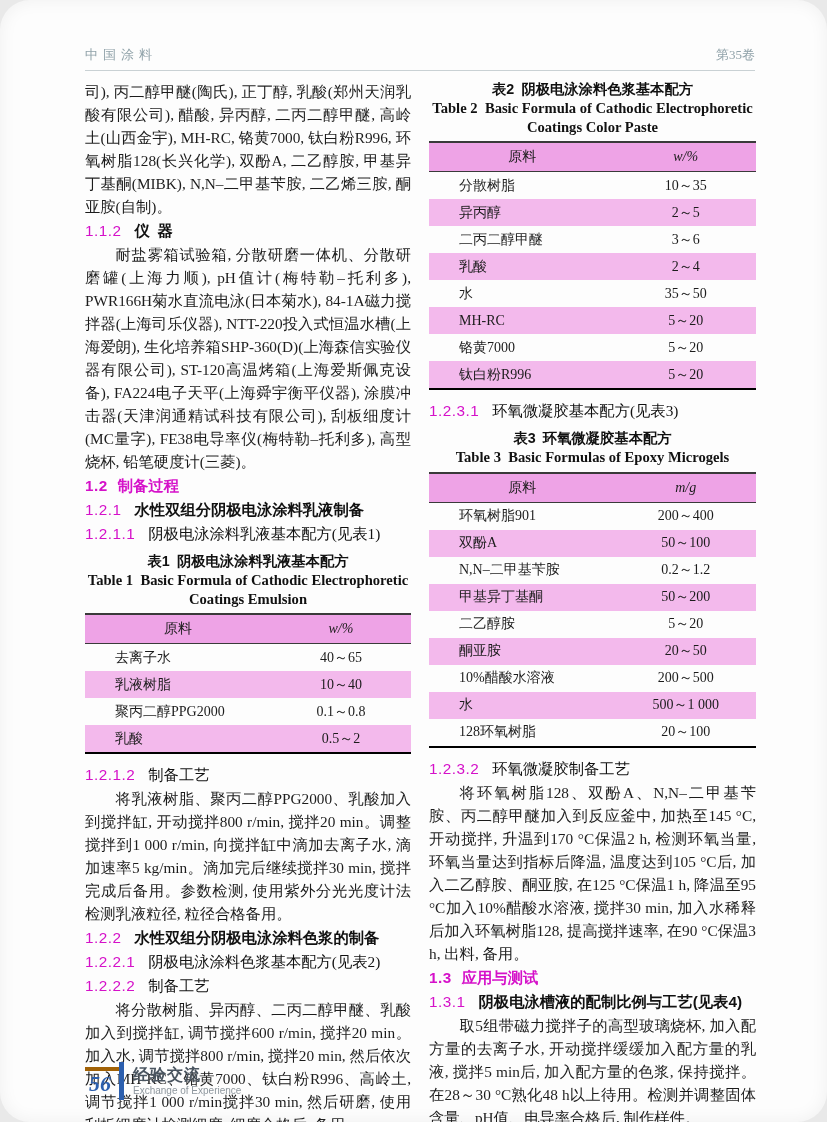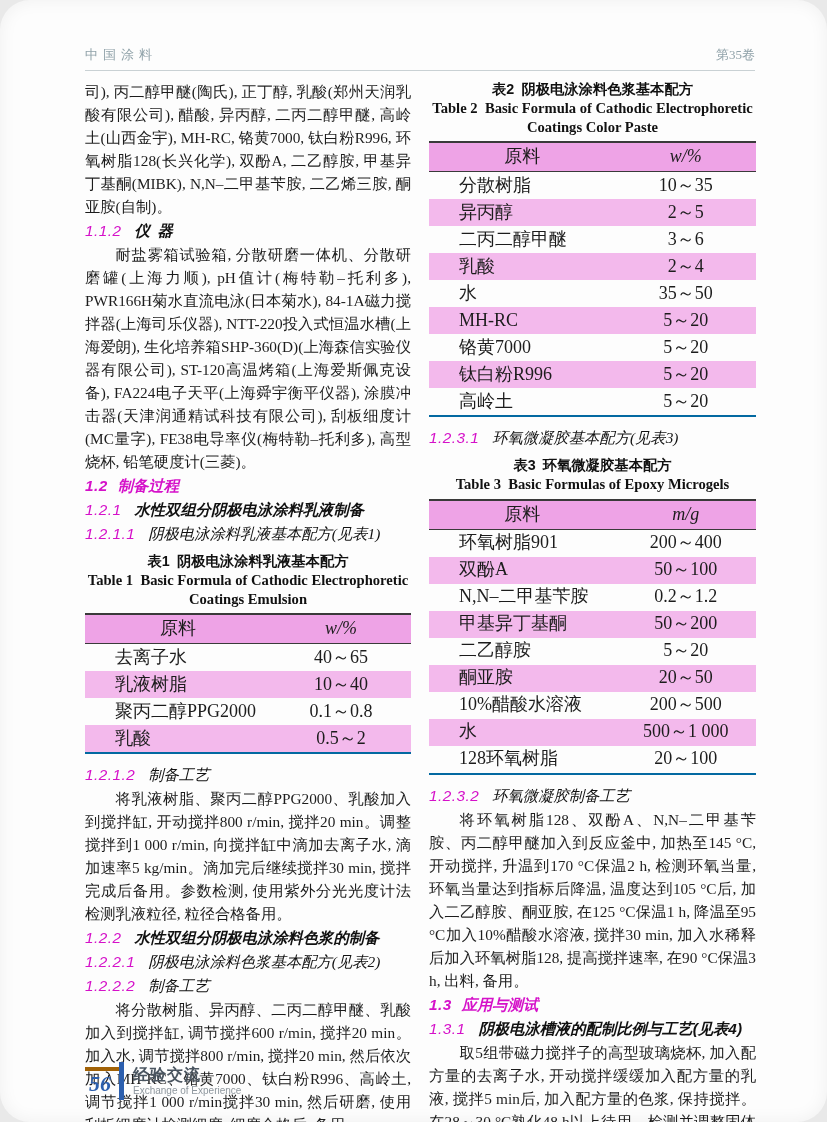--- a/index.html
+++ b/index.html
@@ -19,40 +19,40 @@
     font-size:13px;color:#90a2a9;
   }
   .phead .journal{letter-spacing:5px;}
   
   .col{position:absolute;top:80px;width:326px;font-size:15.3px;line-height:23px;text-align:justify;}
   .col-left{left:85px;}
   .col-right{left:429px;width:327px;}
   p.para{margin:0;}
   p.indent{text-indent:2em;}
   
-  .hd{margin:1px 0;font-family:"Liberation Sans","DejaVu Sans",sans-serif;line-height:23px;font-style:italic;}
+  .hd{margin:1px 0;font-family:"Liberation Sans","DejaVu Sans",sans-serif;line-height:23px;}
   .hd .hnum{color:#d511c9;margin-right:13px;letter-spacing:0.5px;}
   .hd.lv2 .hnum{font-weight:bold;margin-right:10px;}
   .hd.lv2 .htext{color:#d511c9;font-weight:bold;}
   .hd.lv3 .htext{font-weight:bold;color:#111;}
   .hd.lv4 .htext{font-family:"Liberation Serif","DejaVu Serif",serif;color:#111;}
   
   .tblock{margin:7px 0 9px 0;}
   .tbl-title-cn{
     text-align:center;font-weight:bold;font-size:14.3px;line-height:19px;
     font-family:"Liberation Sans","DejaVu Sans",sans-serif;color:#111;margin-top:4px;
   }
   .tbl-title-en{
     text-align:center;font-weight:bold;font-size:14.6px;line-height:18.5px;
     font-family:"Liberation Serif","DejaVu Serif",serif;color:#111;margin-bottom:5px;
   }
   table.dtable{
     width:100%;border-collapse:collapse;margin-top:4px;
-    font-size:18px;
-    border-top:2px solid #3a3a3a;border-bottom:2px solid #0369a1;
+    font-size:14px;
+    border-top:2px solid #3a3a3a;border-bottom:2px solid #000000;
   }
   table.dtable th{
     background:#eea3e6;font-weight:normal;border-bottom:1px solid #3a3a3a;
     padding:2px 0 3px 0;
   }
   table.dtable th.c2{font-style:italic;}
   table.dtable td{padding:1.5px 0 2.5px 0;}
   table.dtable tbody tr:nth-child(even) td{background:#f3b9ec;}
   table.dtable .c1{width:57%;text-align:left;padding-left:30px;}
   table.dtable th.c1{text-align:center;padding-left:0;}
@@ -196,24 +196,20 @@
               <td class="c2">5～20</td>
             </tr>
             <tr>
               <td class="c1">铬黄7000</td>
               <td class="c2">5～20</td>
             </tr>
             <tr>
               <td class="c1">钛白粉R996</td>
               <td class="c2">5～20</td>
             </tr>
-            <tr>
-              <td class="c1">高岭土</td>
-              <td class="c2">5～20</td>
-            </tr>
           </tbody>
         </table>
     </div>
 
     <div class="hd lv4">
       <span class="hnum">1.2.3.1</span><span class="htext">环氧微凝胶基本配方(见表3)</span>
     </div>
 
     <div class="tblock">
       <div class="tbl-title-cn">表3 环氧微凝胶基本配方</div>

